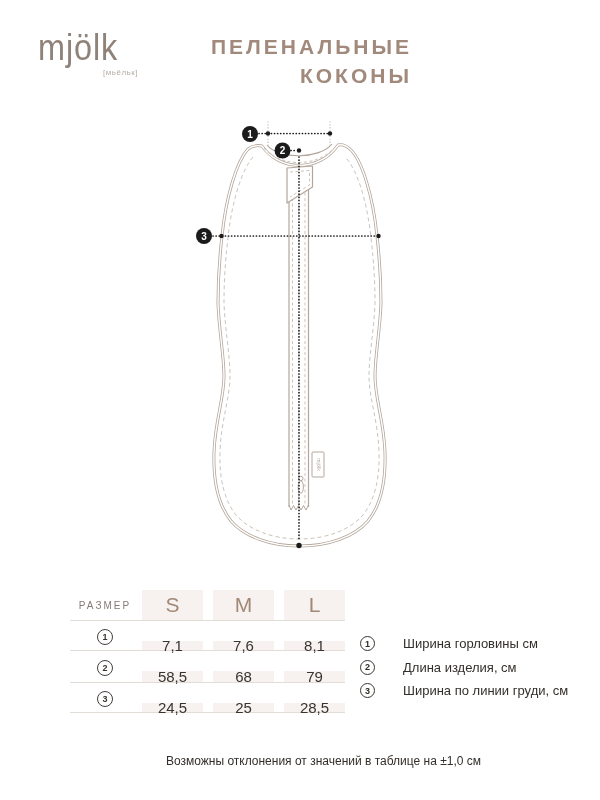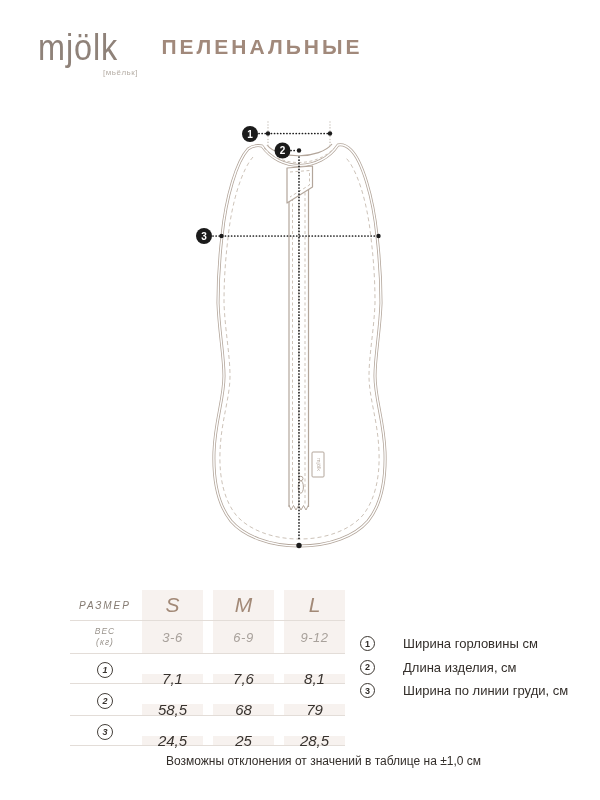--- a/index.html
+++ b/index.html
@@ -6,29 +6,29 @@
   #page{position:relative;width:600px;height:800px;background:#ffffff;overflow:hidden;
         font-family:"Liberation Sans","DejaVu Sans",sans-serif;border-radius:7px;}
 
   
   .logo{position:absolute;left:38px;top:30px;width:86px;}
   .logo-brand{font-size:36px;font-weight:400;color:#8f8279;letter-spacing:1px;
               transform:scaleX(0.9);transform-origin:left top;line-height:36px;}
   .logo-sub{position:absolute;right:-14px;top:38px;font-size:8px;color:#b6aea6;letter-spacing:.5px;padding-left:8px;}
 
   
-  .title{position:absolute;left:112px;top:32px;width:300px;text-align:center;
+  .title{position:absolute;left:112px;top:32px;width:300px;text-align:right;
          color:#a1897b;font-weight:700;font-size:21px;letter-spacing:3px;line-height:29px;}
 
   
   .diagram{position:absolute;left:175px;top:115px;width:250px;height:445px;}
 
   
   .stable{position:absolute;left:70px;top:590px;width:275px;}
-  .t-row{display:flex;align-items:center;border-bottom:1px solid #e3ddd8;font-style:italic;}
+  .t-row{display:flex;align-items:center;border-bottom:1px solid #e3ddd8;}
   .t-row.h{height:30px}.t-row.w{height:32px}.t-row.d{height:29px}.t-row.d2{height:31px}
   .c0{width:70px;text-align:center;}
   .sp2{width:2px}.sp10{width:10px}
   .cd{width:61px;text-align:center;background:#f7f2ef;align-self:stretch;
       display:flex;align-items:center;justify-content:center;}
   .lbl-size{font-size:10px;letter-spacing:2px;color:#857b72;}
   .hdr-letter{font-size:21px;color:#a28977;}
   .lbl-weight{font-size:8.5px;color:#9a948d;letter-spacing:1px;line-height:11px;}
   .val-grey{font-size:13px;color:#a8a19b;letter-spacing:.5px;}
   .val-dark{font-size:15px;color:#38332f;margin-top:20px;}
@@ -53,20 +53,21 @@
 
 <div id="page">
 
   <div class="logo">
     <div class="logo-brand">mjölk</div>
     <div class="logo-sub">[мьёльк]</div>
   </div>
 
   <div class="title">
     <div>ПЕЛЕНАЛЬНЫЕ</div>
+    <div>КОКОНЫ</div>
   </div>
 
   <svg class="diagram" viewBox="175 115 250 445" fill="none" xmlns="http://www.w3.org/2000/svg">
 
     <path d="M 248,149 C 237,161 226,196 222,236 C 219,262 218,282 218,303
          C 219,331 224,356 224,376 C 224,399 215,421 214,452
          C 213,483 219,506 231,521 C 244,536 269,546 299.5,546
          C 330,546 355,536 368,521 C 380,506 386,483 385,452
          C 384,421 375,399 375,376 C 375,356 380,331 381,303
          C 381,282 380,262 377,236 C 373,196 362,161 351,150
@@ -152,32 +153,20 @@
     <div class="t-row h">
       <div class="c0 lbl-size">РАЗМЕР</div>
       <div class="sp2"></div>
       <div class="cd hdr-letter">S</div>
       <div class="sp10"></div>
       <div class="cd hdr-letter">M</div>
       <div class="sp10"></div>
       <div class="cd hdr-letter">L</div>
     </div>
 
-    <div class="t-row w">
-      <div class="c0 lbl-weight">
-        <div>ВЕС</div>
-        <div>(кг)</div>
-      </div>
-      <div class="sp2"></div>
-      <div class="cd val-grey">3-6</div>
-      <div class="sp10"></div>
-      <div class="cd val-grey">6-9</div>
-      <div class="sp10"></div>
-      <div class="cd val-grey">9-12</div>
-    </div>
 
     <div class="t-row d">
       <div class="c0"><span class="circ">1</span></div>
       <div class="sp2"></div>
       <div class="cd val-dark">7,1</div>
       <div class="sp10"></div>
       <div class="cd val-dark">7,6</div>
       <div class="sp10"></div>
       <div class="cd val-dark">8,1</div>
     </div>

